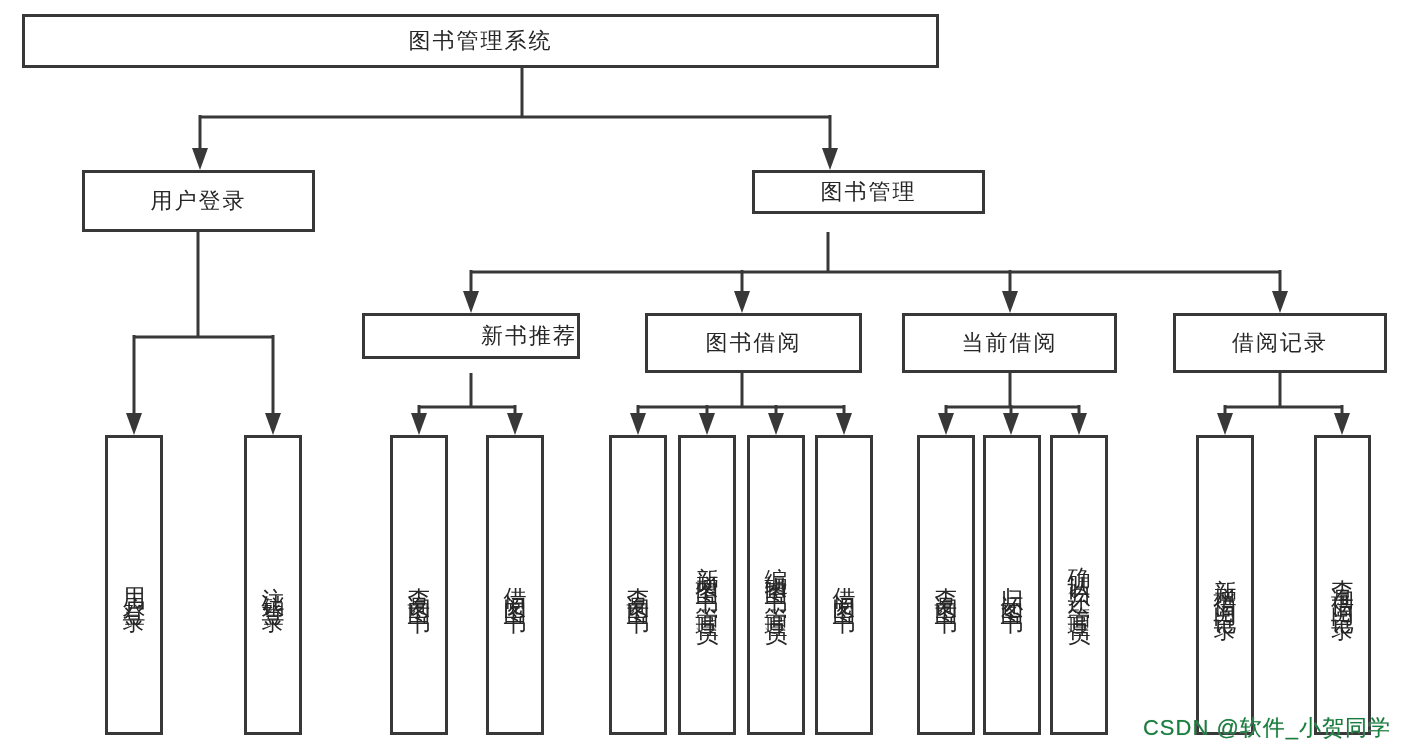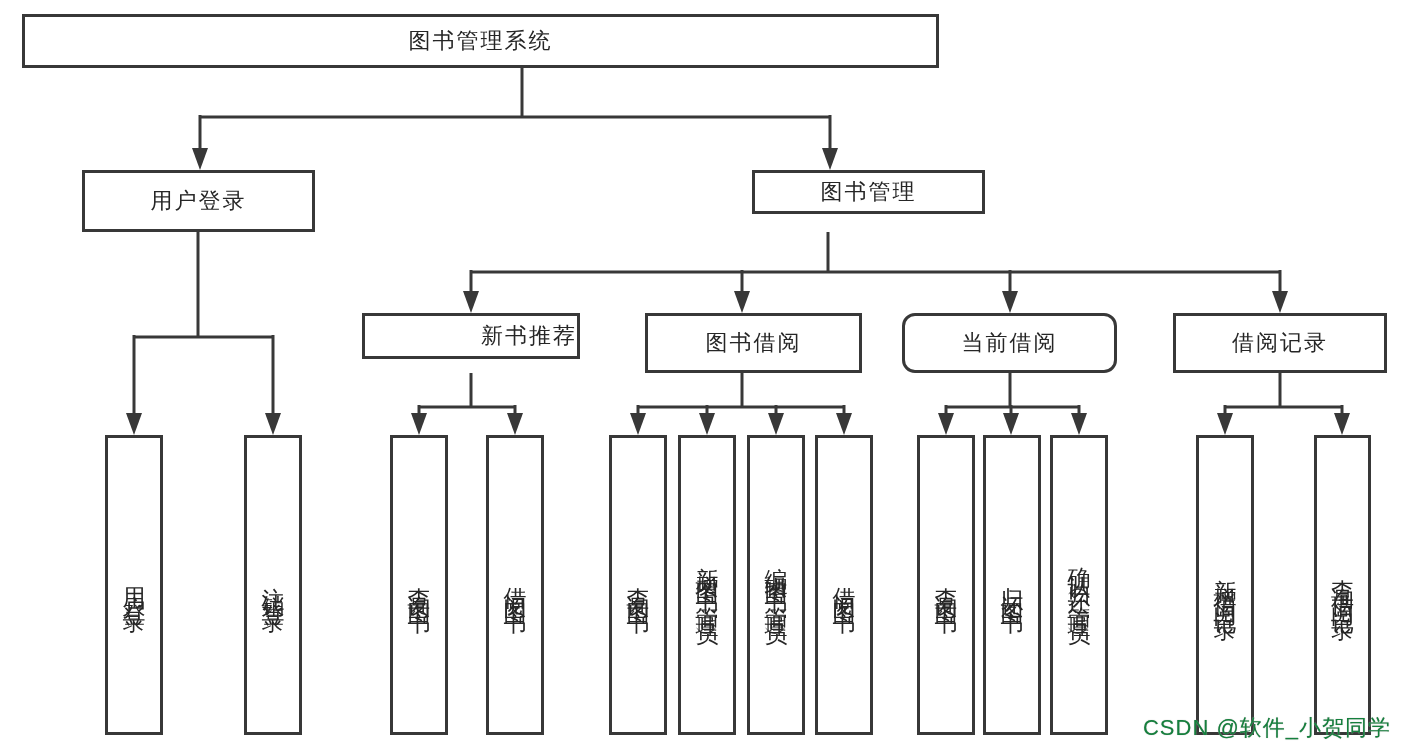--- a/index.html
+++ b/index.html
@@ -156,21 +156,21 @@
   <div class="node" style="left:712px; top:170px; width:233px; height:44px;margin-left:40px;">
     <span class="lbl">图书管理</span>
   </div>
 
   <div class="node" style="left:362px; top:313px; width:218px; height:46px;justify-content:flex-end;">
     <span class="lbl">新书推荐</span>
   </div>
   <div class="node" style="left:633px; top:313px; width:217px; height:60px;margin-left:12px;">
     <span class="lbl">图书借阅</span>
   </div>
-  <div class="node" style="left:902px; top:313px; width:215px; height:60px;border-radius:13px;">
+  <div class="node" style="left:902px; top:313px; width:215px; height:60px;">
     <span class="lbl">当前借阅</span>
   </div>
   <div class="node" style="left:1173px; top:313px; width:214px; height:60px;">
     <span class="lbl">借阅记录</span>
   </div>
 
   <div class="node leaf" style="left:105px;">
     <span class="lbl">用户登录</span>
   </div>
   <div class="node leaf" style="left:244px;">

